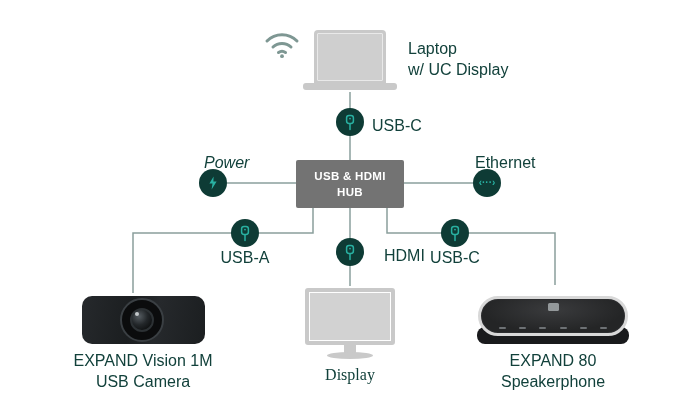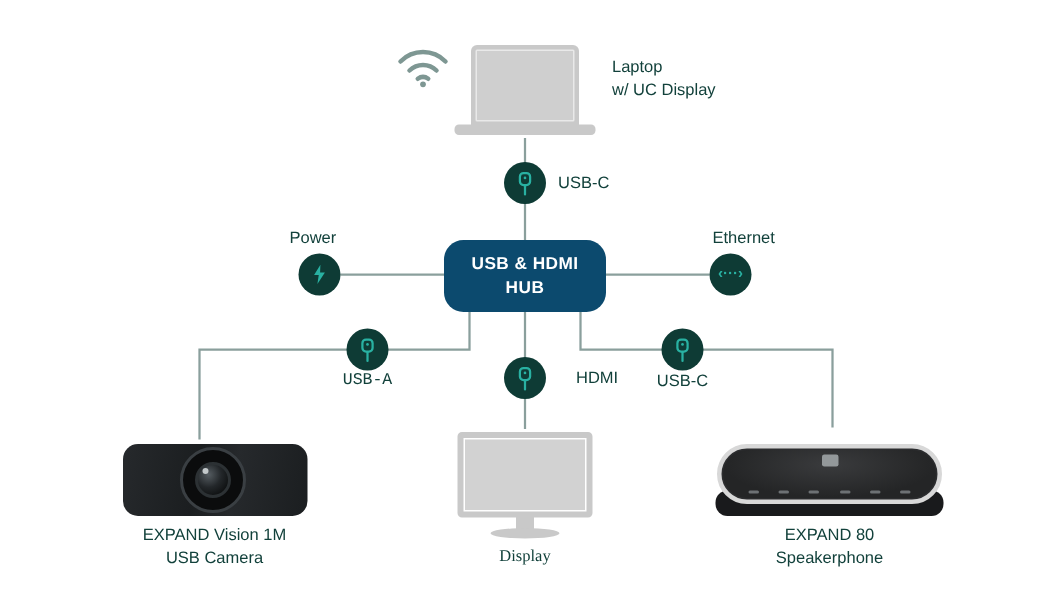--- a/index.html
+++ b/index.html
@@ -11,30 +11,30 @@
     background: #ffffff;
     font-family: "Liberation Sans", sans-serif;
     overflow: hidden;
   }
   .connectors { position:absolute; left:0; top:0; width:700px; height:400px; }
 
   
   .lbl {
     position:absolute;
     color:#12413b;
-    font-size:11px;
+    font-size:16px;
     line-height:1.32;
     white-space:nowrap;
   }
   .lbl.center { text-align:center; }
 
   
   .hub {
     position:absolute; left:296px; top:160px; width:108px; height:48px;
-    background:#0c4a6e; border-radius:13px;
+    background:#737373; border-radius:2px;
     display:flex; flex-direction:column; align-items:center; justify-content:center;
     color:#ffffff; font-size:11.5px; font-weight:600; letter-spacing:.3px;
     line-height:1.4;
   }
 
   
   .badge {
     position:absolute; width:28px; height:28px; border-radius:50%;
     background:#0e3b35;
     display:flex; align-items:center; justify-content:center;
@@ -137,21 +137,21 @@
 
   <div class="badge" style="left:336px; top:108px;">
     <svg width="12" height="17" viewBox="0 0 12 17">
       <rect x="2.6" y="1.4" width="6.8" height="8" rx="2.4" fill="none" stroke-width="1.5" stroke="#29b1a2"></rect>
       <circle cx="6" cy="4.6" r="0.9" fill="#29b1a2"></circle>
       <path d="M6 9.8 V15.6" stroke-width="1.5" stroke-linecap="round" stroke="#29b1a2"></path>
     </svg>
   </div>
   <div class="lbl" style="left:372px; top:115px;">USB-C</div>
 
-  <div class="lbl" style="left:193px; top:152px;">Power</div>
+  <div class="lbl" style="left:204px; top:152px;font-style:italic;">Power</div>
   <div class="badge" style="left:199px; top:169px;">
     <svg width="12" height="14" viewBox="0 0 12 14">
       <polygon points="6.6,0.5 2.4,7.4 5.5,7.4 4.6,13.4 9.6,5.6 6.4,5.6" fill="#29b1a2"></polygon>
     </svg>
   </div>
 
   <div class="lbl" style="left:475px; top:152px;">Ethernet</div>
   <div class="badge" style="left:473px; top:169px;">
     <span class="eth-glyph">‹···›</span>
   </div>
@@ -161,21 +161,21 @@
     <span>HUB</span>
   </div>
 
   <div class="badge" style="left:231px; top:219px;">
     <svg width="12" height="17" viewBox="0 0 12 17">
       <rect x="2.6" y="1.4" width="6.8" height="8" rx="2.4" fill="none" stroke-width="1.5" stroke="#29b1a2"></rect>
       <circle cx="6" cy="4.6" r="0.9" fill="#29b1a2"></circle>
       <path d="M6 9.8 V15.6" stroke-width="1.5" stroke-linecap="round" stroke="#29b1a2"></path>
     </svg>
   </div>
-  <div class="lbl center" style="left:220px; top:247px; width:50px;font-family:Liberation Mono, monospace;">USB-A</div>
+  <div class="lbl center" style="left:220px; top:247px; width:50px;">USB-A</div>
 
   <div class="badge" style="left:336px; top:238px;">
     <svg width="12" height="17" viewBox="0 0 12 17">
       <rect x="2.6" y="1.4" width="6.8" height="8" rx="2.4" fill="none" stroke-width="1.5" stroke="#29b1a2"></rect>
       <circle cx="6" cy="4.6" r="0.9" fill="#29b1a2"></circle>
       <path d="M6 9.8 V15.6" stroke-width="1.5" stroke-linecap="round" stroke="#29b1a2"></path>
     </svg>
   </div>
   <div class="lbl" style="left:372px; top:245px;margin-left:12px;">HDMI</div>
 

